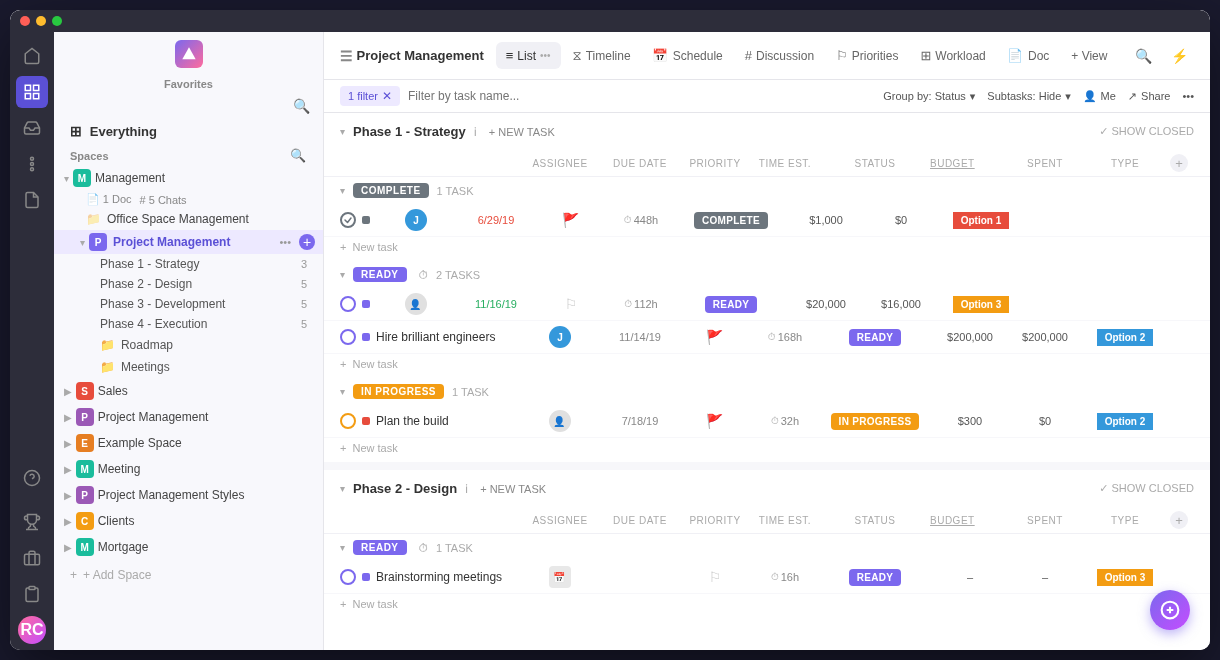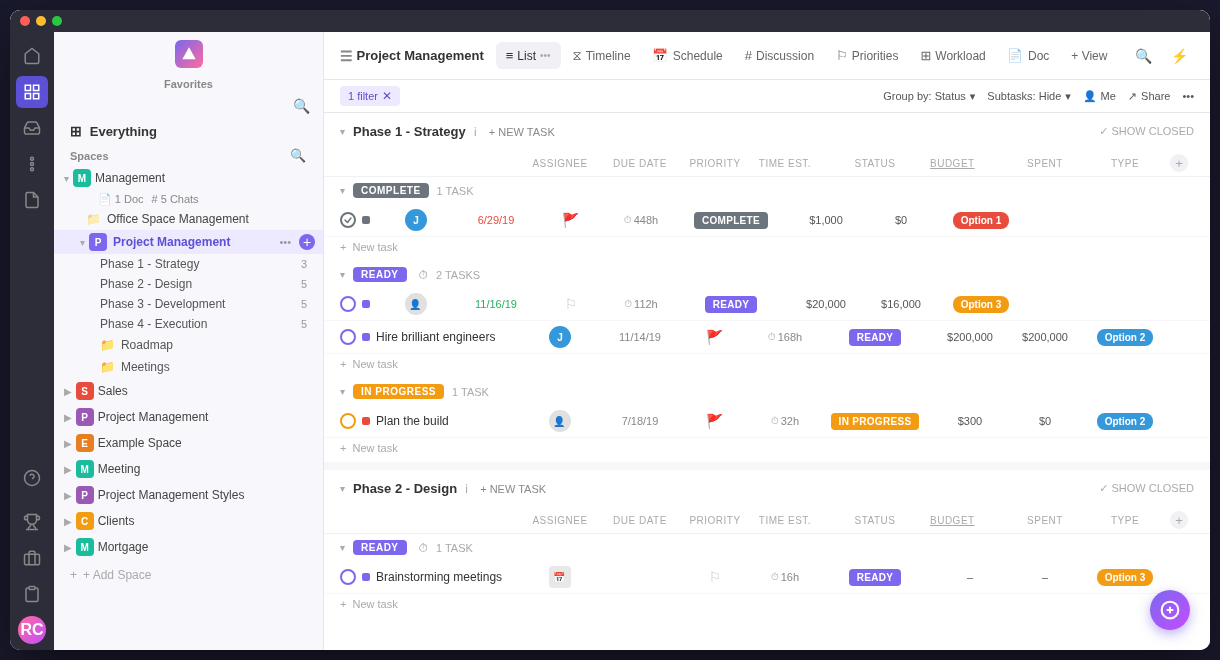--- a/index.html
+++ b/index.html
@@ -22,21 +22,21 @@
     .submenu-item { display: flex; align-items: center; padding: 3px 16px 3px 46px; cursor: pointer; color: #555; font-size: 12px; }
     .submenu-item .count { margin-left: auto; font-size: 11px; color: #999; }
     .folder-row { display: flex; align-items: center; padding: 4px 16px 4px 46px; cursor: pointer; font-size: 12px; color: #555; gap: 6px; }
     .sidebar-actions { padding: 8px 16px; display: flex; align-items: center; gap: 6px; color: #aaa; font-size: 12px; cursor: pointer; }
     .avatar-sm { width: 24px; height: 24px; border-radius: 50%; background: linear-gradient(135deg, #ff6b9d, #c44dff); display: flex; align-items: center; justify-content: center; color: white; font-size: 10px; font-weight: bold; }
     .project-mgmt-row { display: flex; align-items: center; padding: 3px 8px 3px 10px; background: #ede9ff; }
     .pm-icon { width: 18px; height: 18px; border-radius: 4px; background: #7b68ee; display: flex; align-items: center; justify-content: center; color: white; font-size: 10px; font-weight: bold; }
     .pm-label { flex: 1; font-size: 12px; font-weight: 600; color: #5b50d6; margin-left: 6px; }
     .pm-actions { display: flex; gap: 4px; }
     .pm-action-btn { font-size: 11px; color: #999; cursor: pointer; padding: 2px 4px; }
-    .doc-chat-row { display: flex; align-items: flex-start; padding: 2px 16px 2px 44px; font-size: 11px; color: #888; gap: 8px; }
+    .doc-chat-row { display: flex; align-items: flex-end; padding: 2px 16px 2px 32px; font-size: 11px; color: #888; gap: 8px; }
     
     .main { flex: 1; display: flex; flex-direction: column; overflow: hidden; background: #fff; }
     
     .top-nav { display: flex; align-items: center; padding: 0 16px; height: 48px; border-bottom: 1px solid #e5e5ea; gap: 4px; flex-shrink: 0; }
     .breadcrumb { display: flex; align-items: center; gap: 4px; font-size: 13px; font-weight: 600; color: #333; margin-right: 8px; }
     .breadcrumb-icon { font-size: 14px; color: #888; }
     .nav-tabs { display: flex; align-items: center; gap: 2px; }
     .nav-tab { display: flex; align-items: center; gap: 4px; padding: 6px 10px; font-size: 12px; color: #666; cursor: pointer; border-radius: 6px; }
     .nav-tab.active { background: #f0f0f5; color: #333; font-weight: 500; }
     .nav-tab-icon { font-size: 13px; }
@@ -89,21 +89,21 @@
     .task-assignee { width: 80px; }
     .task-due { width: 80px; font-size: 11px; color: #888; justify-content: center; }
     .task-priority { width: 70px; justify-content: center; }
     .task-time { width: 70px; font-size: 11px; color: #888; justify-content: center; gap: 2px; }
     .task-status { width: 110px; justify-content: center; }
     .task-budget { width: 80px; font-size: 11px; color: #555; justify-content: center; }
     .task-spent { width: 70px; font-size: 11px; color: #555; justify-content: center; }
     .task-type { width: 90px; justify-content: center; }
     .task-add-col { width: 24px; }
     .status-pill { padding: 3px 8px; border-radius: 4px; font-size: 10px; font-weight: 600; color: white; text-transform: uppercase; letter-spacing: 0.3px; white-space: nowrap; }
-    .type-pill { padding: 3px 8px; border-radius: 8px; font-size: 10px; font-weight: 600; color: white; white-space: nowrap; }
+    .type-pill { padding: 3px 8px; border-radius: 0; font-size: 10px; font-weight: 600; color: white; white-space: nowrap; }
     .avatar-task { width: 22px; height: 22px; border-radius: 50%; display: flex; align-items: center; justify-content: center; color: white; font-size: 10px; font-weight: bold; }
     .time-icon { font-size: 10px; color: #aaa; }
     .new-task-row { display: flex; align-items: center; padding: 4px 16px; color: #aaa; font-size: 11px; cursor: pointer; gap: 6px; }
     .add-col-btn { width: 18px; height: 18px; border-radius: 50%; background: #f0f0f5; display: flex; align-items: center; justify-content: center; font-size: 13px; color: #aaa; cursor: pointer; }
     .avatar-placeholder { width: 22px; height: 22px; border-radius: 50%; background: #e0e0e0; display: flex; align-items: center; justify-content: center; color: #aaa; font-size: 10px; }
     .phase-divider { height: 8px; background: #f7f7fa; }
     .fab { position: absolute; bottom: 24px; right: 24px; width: 40px; height: 40px; border-radius: 50%; background: linear-gradient(135deg, #7b68ee, #c44dff); display: flex; align-items: center; justify-content: center; color: white; font-size: 22px; cursor: pointer; box-shadow: 0 4px 12px rgba(123,104,238,0.5); }
     .main-wrapper { position: relative; flex: 1; display: flex; flex-direction: column; overflow: hidden; }
     .left-sidebar-icons { width: 44px; background: #2d2d3a; display: flex; flex-direction: column; align-items: center; padding-top: 8px; gap: 4px; flex-shrink: 0; }
     .ls-icon { width: 32px; height: 32px; border-radius: 6px; display: flex; align-items: center; justify-content: center; color: #888; font-size: 16px; cursor: pointer; }
@@ -353,20 +353,21 @@
             <div class="nav-action-btn">🔍</div>
             <div class="nav-action-btn">⚡</div>
           </div>
         </div>
 
         <div class="toolbar">
           <div class="filter-badge">
             <span>1 filter</span>
             <span class="filter-close">✕</span>
           </div>
+          <input class="filter-input" type="text" placeholder="Filter by task name..." style="">
           <div class="toolbar-right">
             <div class="toolbar-btn">
               <span>Group by: Status</span>
               <span>▾</span>
             </div>
             <div class="toolbar-btn">
               <span>Subtasks: Hide</span>
               <span>▾</span>
             </div>
             <div class="toolbar-btn">

